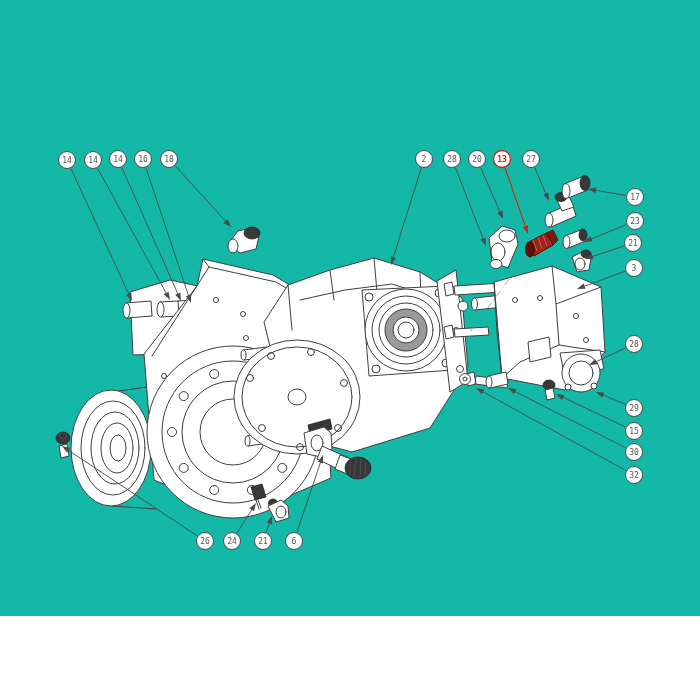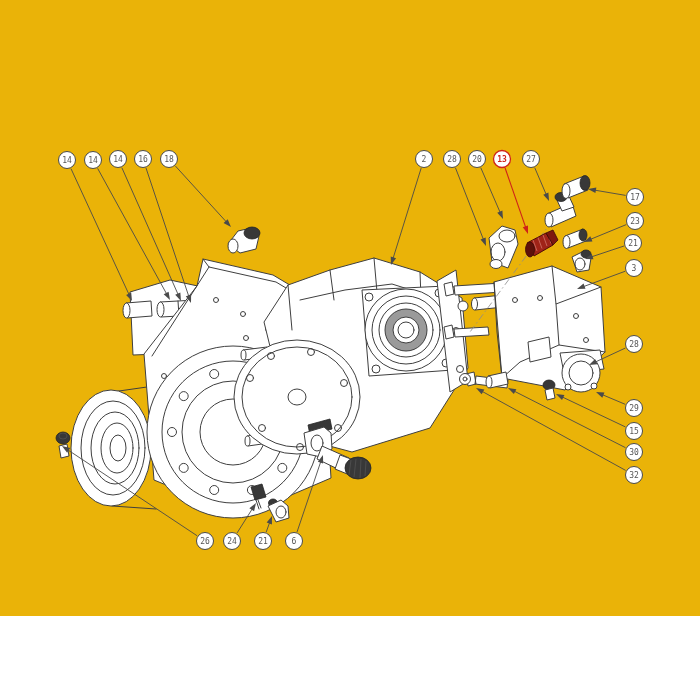--- a/index.html
+++ b/index.html
@@ -1,16 +1,16 @@
 <!DOCTYPE html>
 <html><head>
 <meta charset="utf-8">
 <style>
   html,body{margin:0;padding:0;background:#ffffff;}
-  #stage{position:relative;width:700px;height:616px;background:#eab308;overflow:hidden;
+  #stage{position:relative;width:700px;height:616px;background:#14b8a6;overflow:hidden;
          font-family:"DejaVu Sans Mono", monospace;}
   svg{display:block;}
   .ln{stroke:#3f3f3f;stroke-width:1;fill:none;stroke-linejoin:round;stroke-linecap:round;}
   .wh{stroke:#3f3f3f;stroke-width:1;fill:#ffffff;stroke-linejoin:round;}
   .dk{stroke:#242424;stroke-width:.8;fill:#383838;stroke-linejoin:round;}
   .thin{stroke:#5a5a5a;stroke-width:.6;fill:none;}
 </style>
 </head>
 <body>
 

